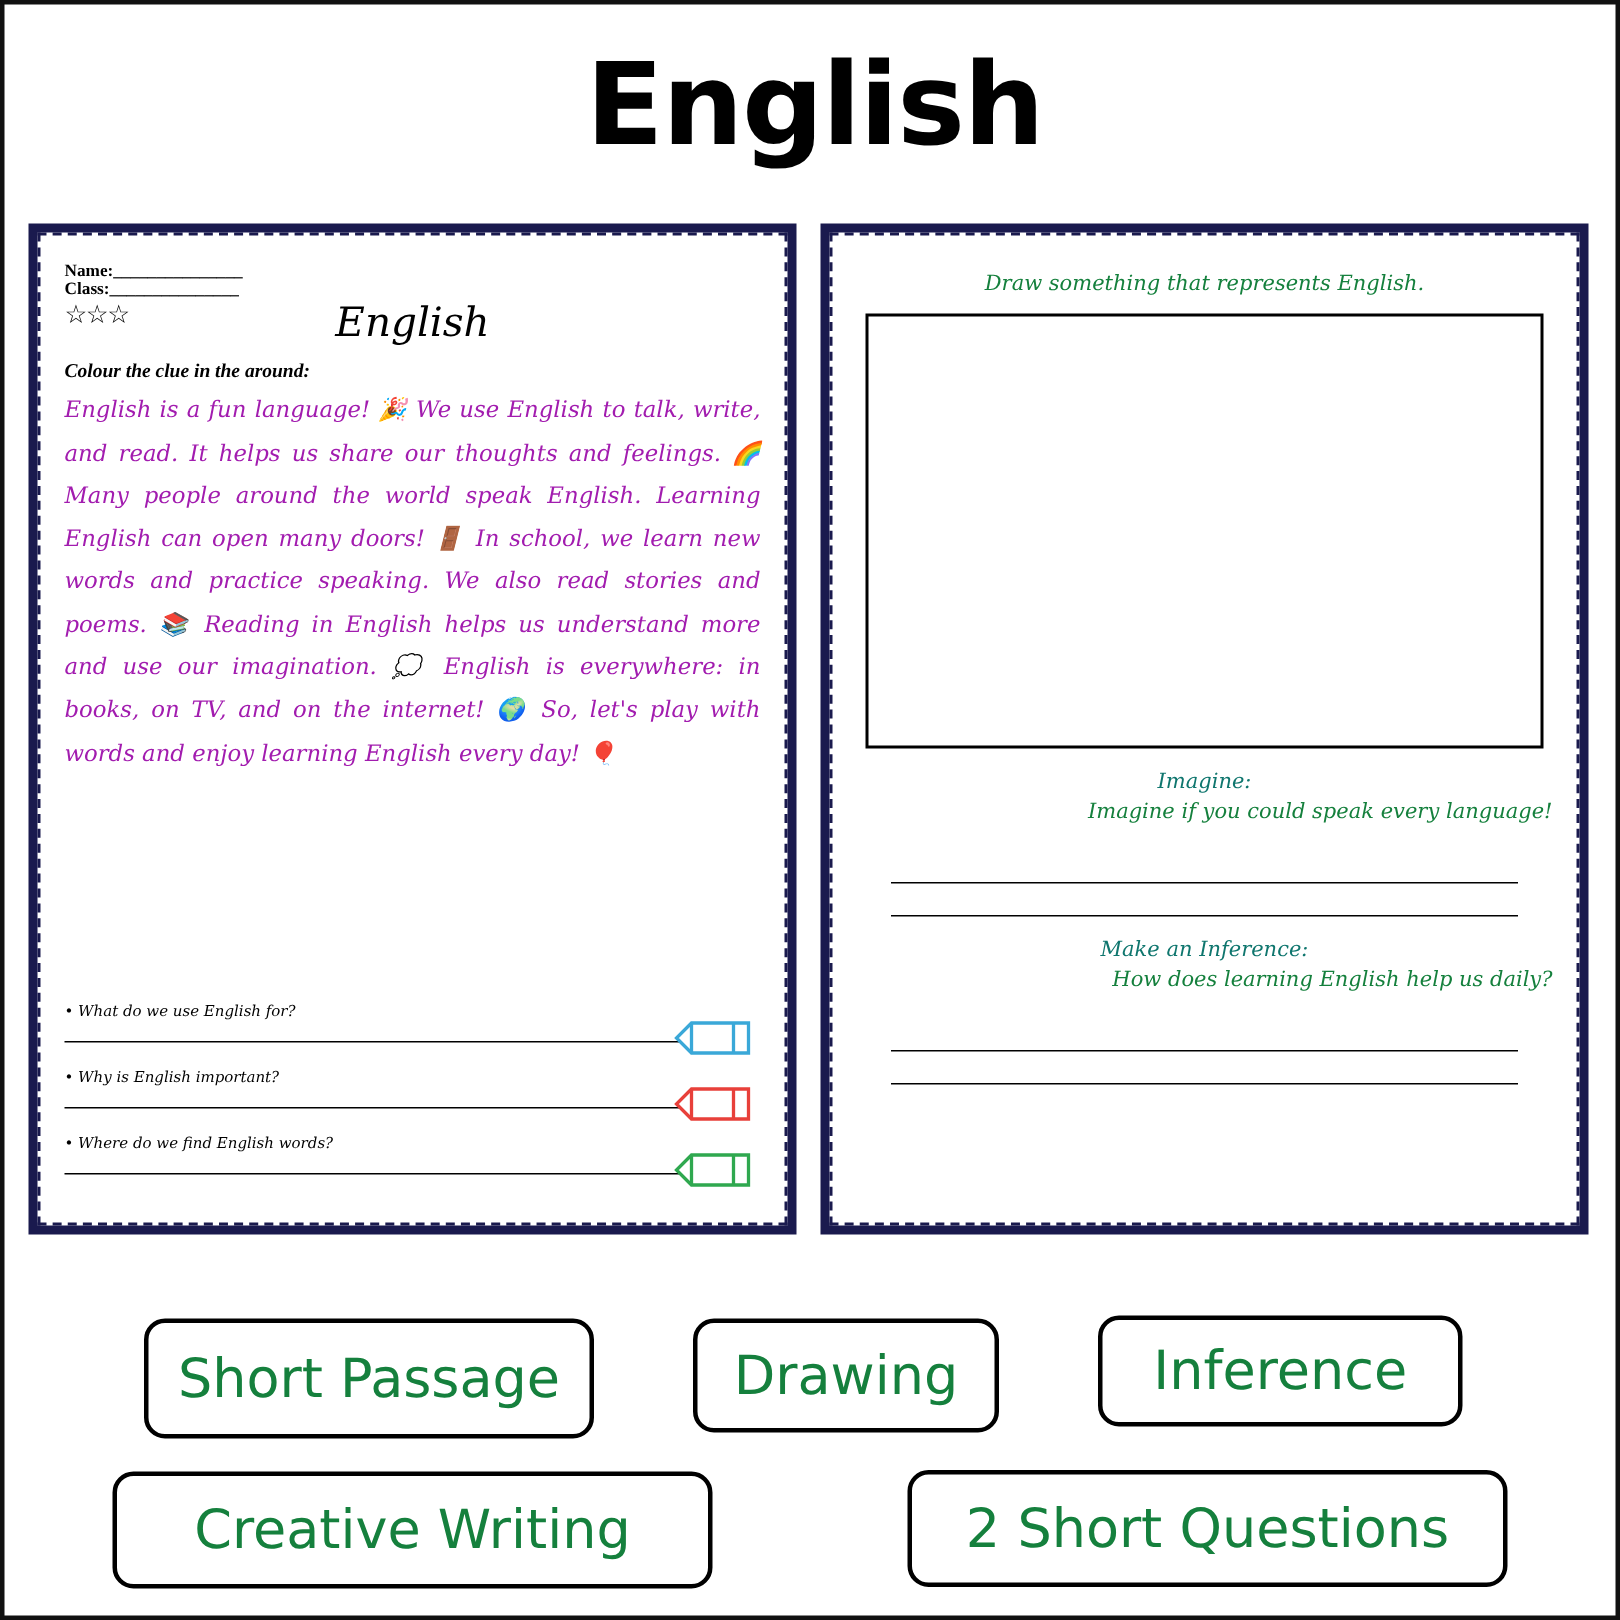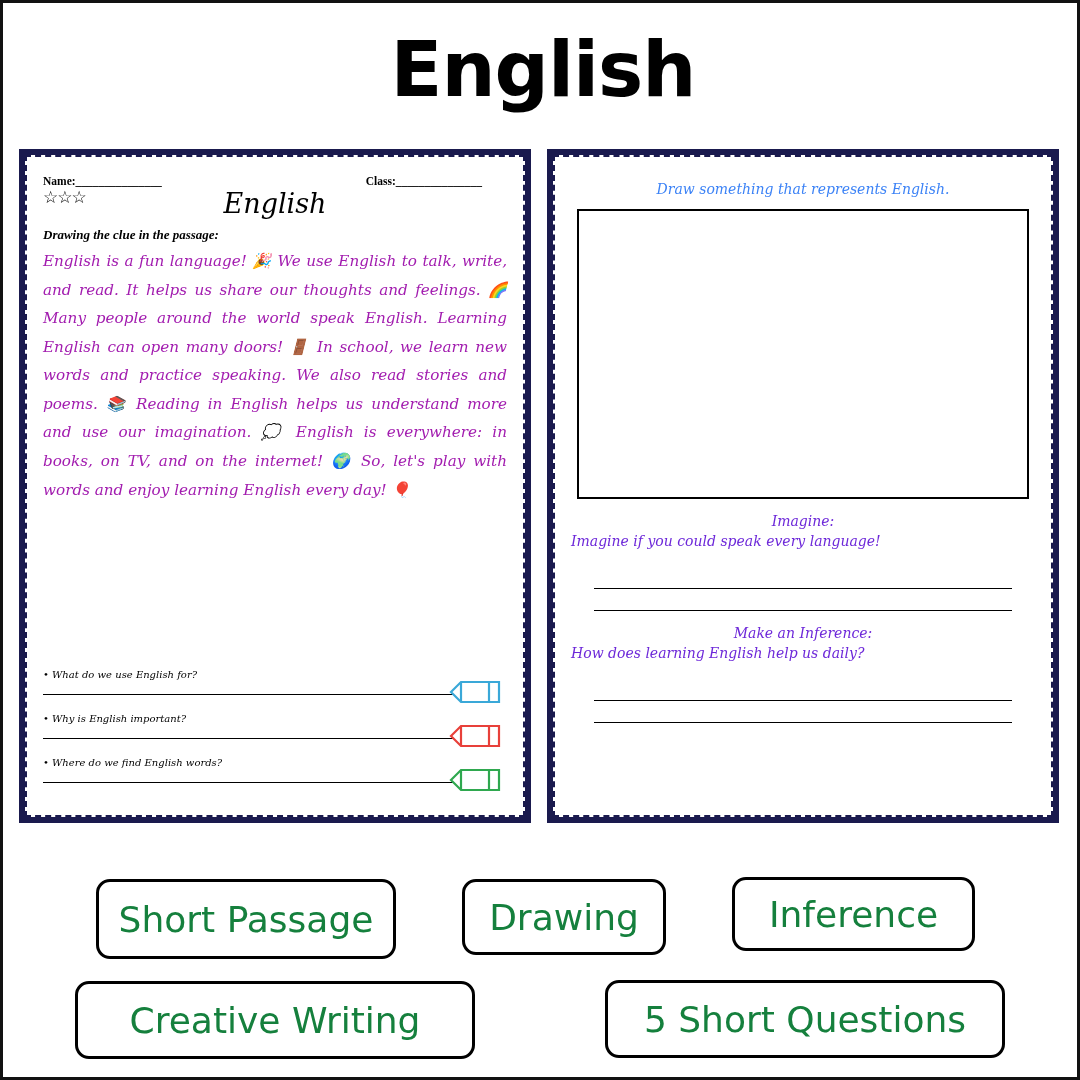--- a/index.html
+++ b/index.html
@@ -44,20 +44,21 @@
   }
   #sheet-left  { left: 16px;  top: 146px; width: 512px; height: 674px; }
   #sheet-right { left: 544px; top: 146px; width: 512px; height: 674px; }
 
   
   .name-row {
     display: flex; justify-content: space-between;
     font-size: 11.5px; font-weight: 700; color: #000;
     font-family: "Liberation Serif", serif;
     margin-top: 4px;
+    flex-direction: column;
   }
   .name-row .field { white-space: nowrap; }
   .name-row .class-field { margin-right: 25px; }
   .stars {
     margin-top: 2px;
     font-size: 17px; color: #000; letter-spacing: -1px;
     line-height: 1;
   }
   .ws-title {
     text-align: center;
@@ -105,44 +106,44 @@
     right: 2px; top: 10px;
     width: 58px; height: 26px;
   }
 
   
   .draw-prompt {
     text-align: center;
     font-family: "DejaVu Serif", serif;
     font-style: italic;
     font-size: 14px;
-    color: #3b82f6;
+    color: #15803d;
     margin-top: 10px;
     margin-bottom: 12px;
   }
   .draw-box {
     margin: 0 auto;
     width: 452px; height: 290px;
     border: 2px solid #000;
     background: #fff;
   }
   .section-head {
     text-align: center;
     font-family: "DejaVu Serif", serif;
     font-style: italic;
     font-size: 14px;
-    color: #6d28d9;
+    color: #0f766e;
     margin-top: 14px;
   }
   .section-sub {
-    text-align: left;
+    text-align: right;
     font-family: "DejaVu Serif", serif;
     font-style: italic;
     font-size: 14px;
-    color: #6d28d9;
+    color: #15803d;
     margin-top: 4px;
   }
   .write-lines { margin: 18px auto 0; width: 418px; }
   .write-lines .wl {
     border-bottom: 1.5px solid #000;
     height: 22px;
   }
 
   
   .pill {
@@ -173,21 +174,21 @@
 
       <div class="name-row">
         <span class="field">Name:_______________</span>
         <span class="field class-field">Class:_______________</span>
       </div>
 
       <div class="stars">☆☆☆</div>
 
       <div class="ws-title">English</div>
 
-      <div class="instruction">Drawing the clue in the passage:</div>
+      <div class="instruction">Colour the clue in the around:</div>
 
       <div class="passage">English is a fun language! 🎉 We use English to talk, write, and read. It helps us share our thoughts and feelings. 🌈 Many people around the world speak English. Learning English can open many doors! 🚪 In school, we learn new words and practice speaking. We also read stories and poems. 📚 Reading in English helps us understand more and use our imagination. 💭 English is everywhere: in books, on TV, and on the internet! 🌍 So, let's play with words and enjoy learning English every day! 🎈</div>
 
       <div class="questions">
 
         <div class="q-block">
           <div class="q-text">• What do we use English for?</div>
           <div class="q-line"></div>
           <svg class="crayon" viewBox="0 0 58 26">
             <path d="M14 3 L52 3 L52 23 L14 23 L4 13 Z" fill="#ffffff" stroke="#3aa8d8" stroke-width="2.2"></path>
@@ -243,15 +244,15 @@
         <div class="wl"></div>
       </div>
 
     </div>
   </div>
 
   <div class="pill" id="pill-short-passage">Short Passage</div>
   <div class="pill" id="pill-drawing">Drawing</div>
   <div class="pill" id="pill-inference">Inference</div>
   <div class="pill" id="pill-creative-writing">Creative Writing</div>
-  <div class="pill" id="pill-3-short-questions">5 Short Questions</div>
+  <div class="pill" id="pill-3-short-questions">2 Short Questions</div>
 
 </div>
 
 </body></html>

